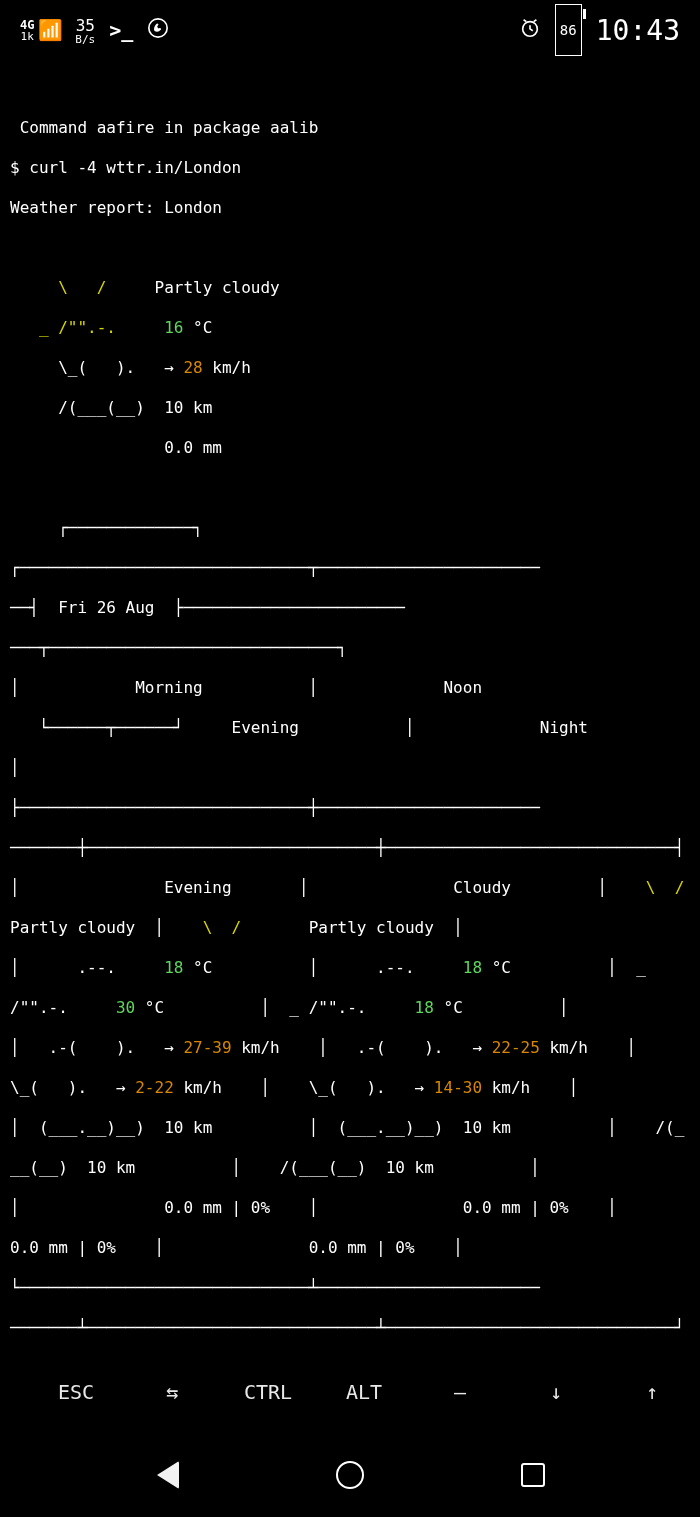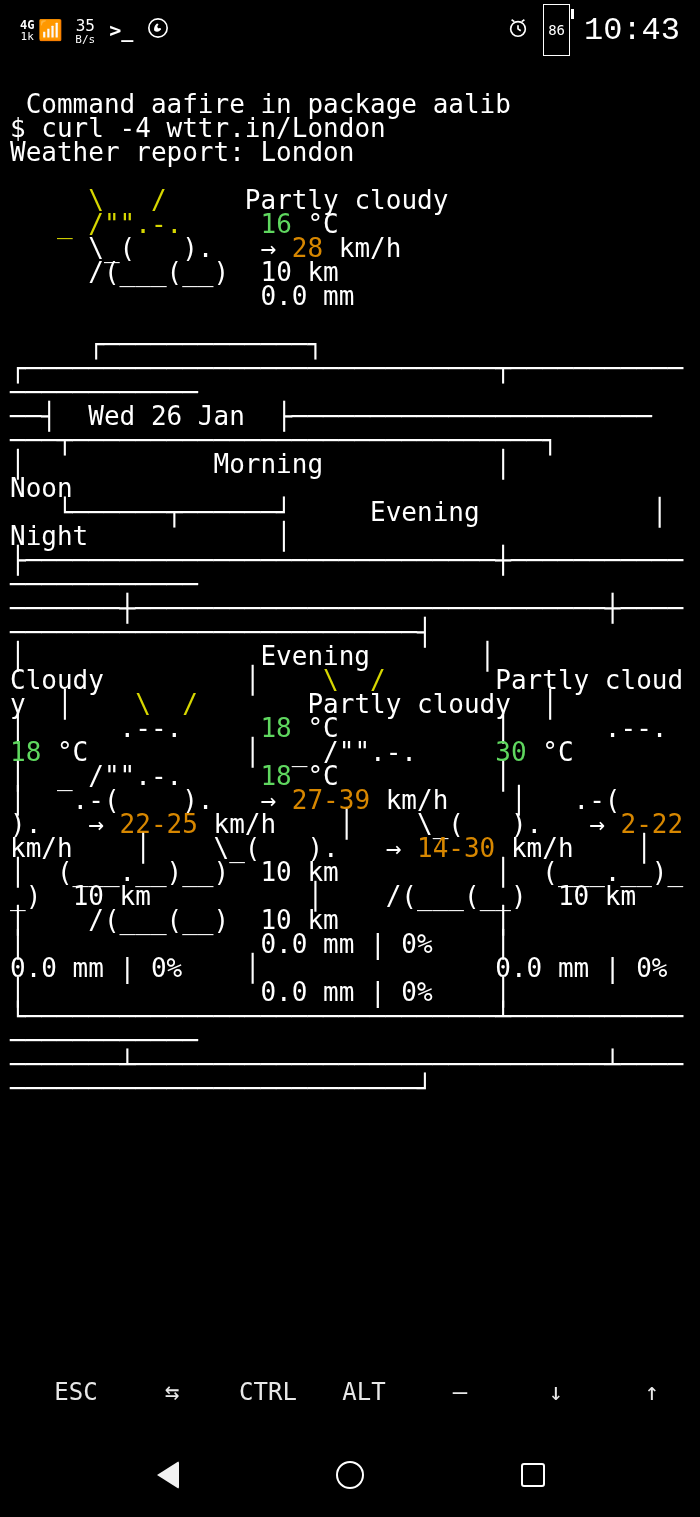--- a/index.html
+++ b/index.html
@@ -32,39 +32,39 @@
   }
   .battery-box::after {
     content: "";
     position: absolute;
     right: -5px; top: 4px;
     width: 3px; height: 10px;
     background: #fff;
   }
   .terminal {
     padding: 8px 10px 0 10px;
-    font-size: 26px;
-    line-height: 24px;
+    font-size: 16px;
+    line-height: 40px;
     white-space: pre-wrap;
     word-break: break-all;
     height: 1290px;
     overflow: hidden;
   }
   .yellow { color: #d7d700; }
   .green  { color: #5fd75f; }
   .orange { color: #d78700; }
   .extra-keys {
     position: absolute;
     bottom: 95px;
     left: 0; right: 0;
     height: 60px;
     display: flex;
     align-items: center;
     justify-content: flex-end;
-    font-size: 24px;
+    font-size: 20px;
     color: #e8e8e8;
     margin-left: 28px;
   }
   .extra-key { flex: 1; text-align: center; }
   .navbar {
     position: absolute;
     bottom: 0; left: 0; right: 0;
     height: 85px;
     display: flex;
     align-items: center;
@@ -117,38 +117,38 @@
   <div class="sb-right">
     <span>
       <svg width="22" height="22" viewBox="0 0 24 24" fill="none" stroke="#fff" stroke-width="1.8">
         <circle cx="12" cy="13" r="8"></circle>
           <path d="M12 9v4l3 2M5 3l3 2M19 3l-3 2"></path>
       </svg>
     </span>
     <span class="battery-box">
       <span>86</span>
     </span>
-    <span style="font-size:32px;font-family:Liberation Mono, monospace;">10:43</span>
+    <span style="font-size:28px;">10:43</span>
   </div>
 </div>
 
 <div class="terminal">
 <span> Command aafire in package aalib</span>
 <span>$ </span><span>curl -4 wttr.in/London</span>
 <span>Weather report: </span><span>London</span>
 
 <span class="yellow">     \   /</span>     <span>Partly cloudy</span>
 <span class="yellow">   _ /"".-.</span>     <span class="green">16</span><span> °C</span>
 <span>     \_(   ).</span>   <span>→ </span><span class="orange">28</span><span> km/h</span>
 <span>     /(___(__)</span>  <span>10 km</span>
                 <span>0.0 mm</span>
 
 <span>     ┌─────────────┐</span>
 <span>┌──────────────────────────────┬───────────────────────
-──┤  </span><span>Wed 26 Jan</span><span>  ├───────────────────────
+──┤  </span><span>Fri 26 Aug</span><span>  ├───────────────────────
 ───┬──────────────────────────────┐</span>
 <span>│            Morning           │             Noon      </span>
 <span>   └──────┬──────┘     Evening           │             Night            │</span>
 <span>├──────────────────────────────┼───────────────────────
 ───────┼──────────────────────────────┼──────────────────────────────┤</span>
 <span>│               </span><span>Evening</span><span>       │               </span><span>Cloudy</span><span>         │    </span><span class="yellow">\  /</span><span>       </span><span>Partly cloudy</span><span>  │    </span><span class="yellow">\  /</span><span>       </span><span>Partly cloudy</span><span>  │</span>
 <span>│      .--.     </span><span class="green">18</span><span> °C</span><span>          │      .--.     </span><span class="green">18</span><span> °C</span><span>          │  _ /"".-.     </span><span class="green">30</span><span> °C</span><span>          │  _ /"".-.     </span><span class="green">18</span><span> °C</span><span>          │</span>
 <span>│   .-(    ).   → </span><span class="orange">27-39</span><span> km/h</span><span>    │   .-(    ).   → </span><span class="orange">22-2</span><span class="orange">5</span><span> km/h</span><span>    │    \_(   ).   → </span><span class="orange">2-22</span><span> km/h</span><span>    │    \_(   ).   → </span><span class="orange">14-30</span><span> km/h</span><span>    │</span>
 <span>│  (___.__)__)  </span><span>10 km</span><span>          │  (___.__)__)  </span><span>10 km</span><span>          │    /(___(__)  </span><span>10 km</span><span>          │    /(___(__)  </span><span>10 km</span><span>          │</span>
 <span>│               </span><span>0.0 mm</span><span> | 0%</span><span>    │               </span><span>0.0 mm</span><span> | 0%</span><span>    │               </span><span>0.0 mm</span><span> | 0%</span><span>    │               </span><span>0.0 mm</span><span> | 0%</span><span>    │</span>

